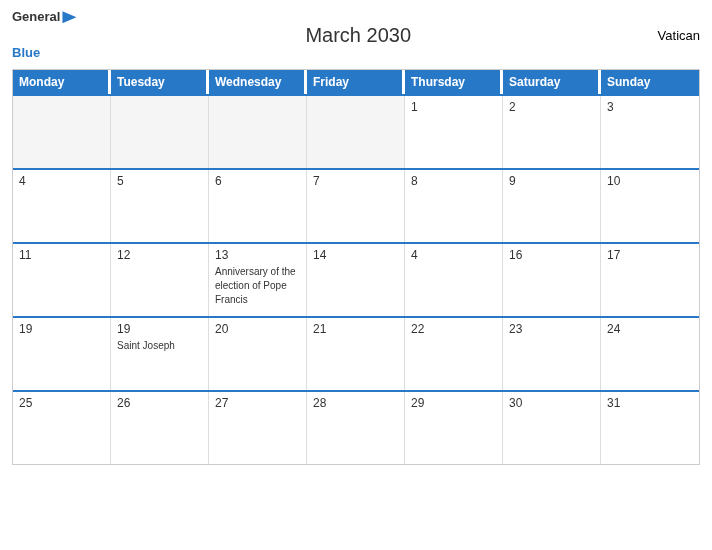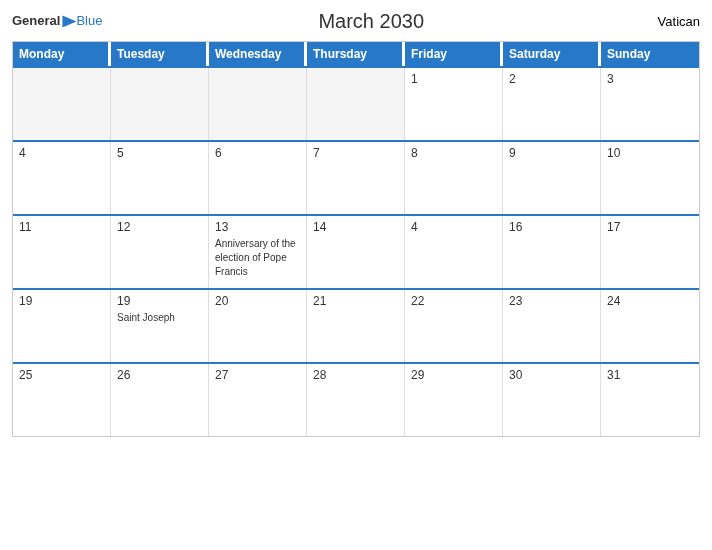--- a/index.html
+++ b/index.html
@@ -17,28 +17,28 @@
       padding: 10px 12px;
     }
     .header {
       display: flex;
       align-items: center;
       justify-content: space-between;
       margin-bottom: 8px;
     }
     .logo {
       display: flex;
-      flex-direction: row;
+      flex-direction: column;
       font-size: 13px;
       font-weight: bold;
       color: #333;
       line-height: 1.1;
     }
     .logo-general { color: #333; font-size: 13px; font-weight: bold; }
-    .logo-blue { color: #2878c8; font-size: 13px; font-weight: normal; }
+    .logo-blue { color: #2878c8; font-size: 13px; font-weight: bold; margin-top: 22px; }
     .logo-flag {
       display: inline-block;
       width: 14px;
       height: 12px;
       background: #2878c8;
       clip-path: polygon(0 0, 100% 50%, 0 100%);
       margin-left: 2px;
       vertical-align: middle;
     }
     .logo-top {
@@ -120,22 +120,22 @@
     </div>
     <div class="title">March 2030</div>
     <div class="country">Vatican</div>
   </div>
 
   <div class="calendar">
     <div class="cal-header-row">
       <div class="cal-header-cell">Monday</div>
       <div class="cal-header-cell">Tuesday</div>
       <div class="cal-header-cell">Wednesday</div>
+      <div class="cal-header-cell">Friday</div>
       <div class="cal-header-cell">Thursday</div>
-      <div class="cal-header-cell">Friday</div>
       <div class="cal-header-cell">Saturday</div>
       <div class="cal-header-cell">Sunday</div>
     </div>
 
     <div class="cal-week">
       <div class="cal-cell empty"></div>
       <div class="cal-cell empty"></div>
       <div class="cal-cell empty"></div>
       <div class="cal-cell empty"></div>
       <div class="cal-cell">

